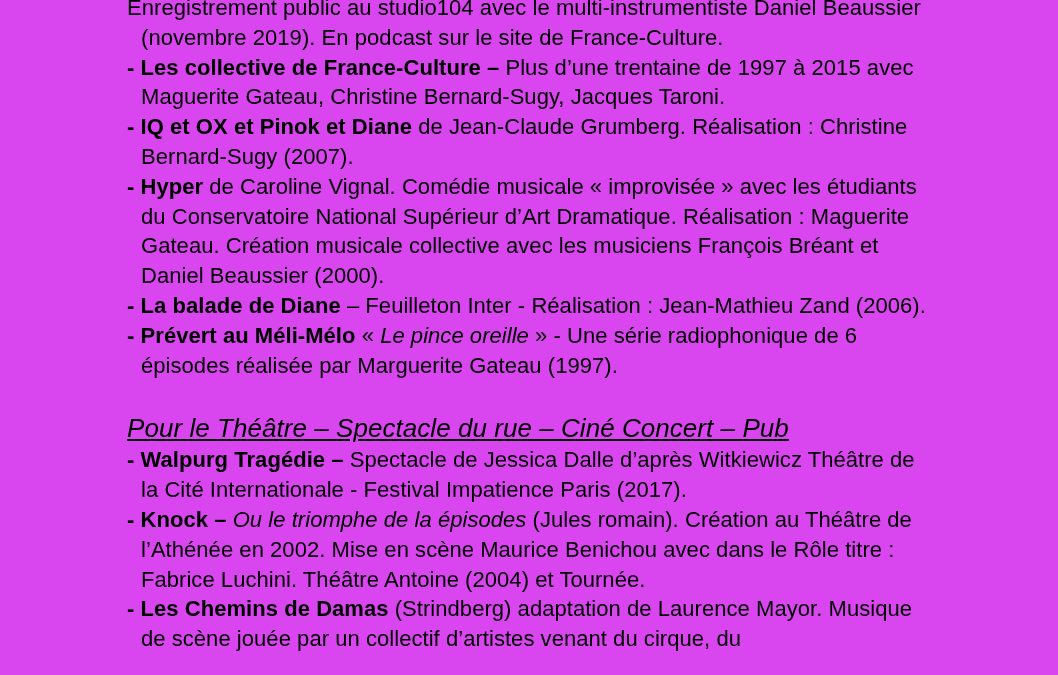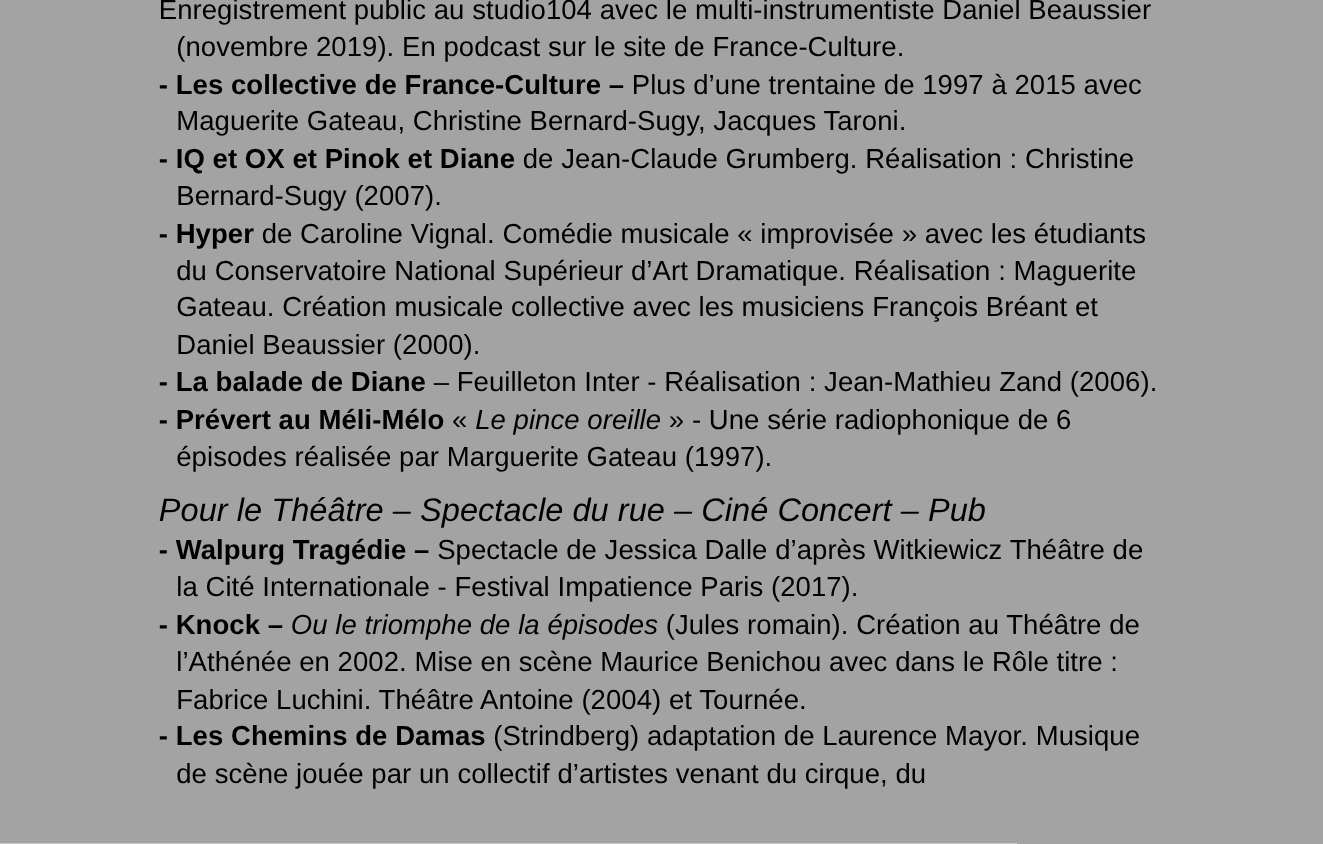--- a/index.html
+++ b/index.html
@@ -4,21 +4,21 @@
 <style>
   html, body {
     margin: 0;
     padding: 0;
     background: #ffffff;
   }
   .page {
     position: relative;
     width: 1058px;
     height: 675px;
-    background: #a3a3a3;
+    background: #d946ef;
     overflow: hidden;
     font-family: "Liberation Sans", sans-serif;
     color: #000000;
   }
   .content {
     padding-left: 127px;
     padding-right: 127px;
     margin-top: -7px;
   }
   .work-item {
@@ -32,22 +32,23 @@
     font-weight: bold;
   }
   .run-regular { font-weight: normal; font-style: normal; }
   .run-bold    { font-weight: bold;   font-style: normal; }
   .run-italic  { font-weight: normal; font-style: italic; }
   .section-heading {
     font-size: 26px;
     font-style: italic;
     font-weight: normal;
     line-height: 33px;
-    margin: 12px 0 0 0;
+    margin: 32px 0 0 0;
     letter-spacing: 0.05px;
+    text-decoration: underline;
   }
 </style>
 </head>
 <body>
 
 <div class="page">
   <div class="content">
     <div>
         <div class="work-item"><span class="run-regular">Enregistrement public au studio104 avec le multi-instrumentiste Daniel Beaussier (novembre 2019). En podcast sur le site de France-Culture.</span></div>
         <div class="work-item"><span class="dash">- </span><span class="run-bold">Les collective de France-Culture – </span><span class="run-regular">Plus d’une trentaine de 1997 à 2015 avec Maguerite Gateau, Christine Bernard-Sugy, Jacques Taroni.</span></div>

